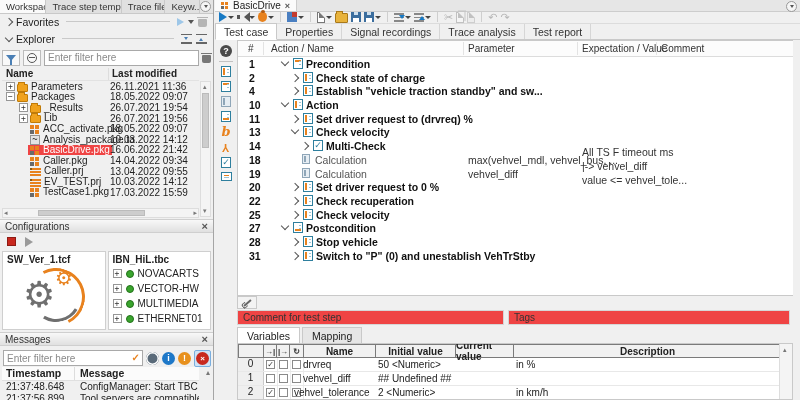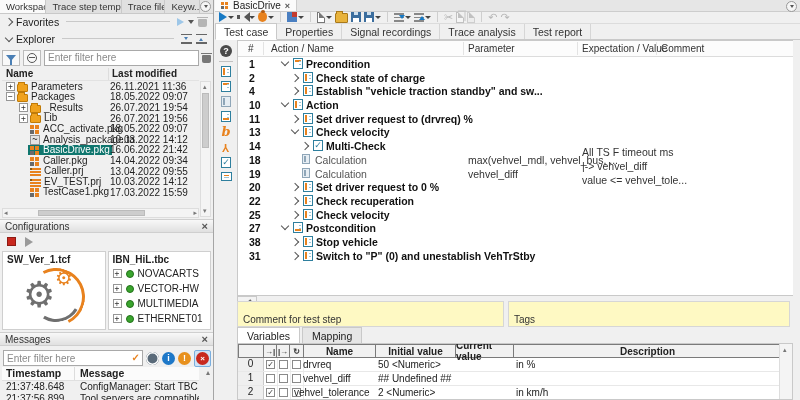--- a/index.html
+++ b/index.html
@@ -46,21 +46,21 @@
   .i-circminus{width:10px;height:10px;border-radius:50%;border:1.4px solid #555;box-sizing:border-box;position:relative}
   .i-circminus::before{content:"";position:absolute;left:1px;right:1px;top:3px;height:1.4px;background:#555}
   input.flt{flex:1;height:16px;border:1px solid #a9a9a9;font:10px "Liberation Sans",sans-serif;padding:0 3px;color:#222;min-width:0;box-sizing:border-box}
   input.flt::placeholder{color:#8a8a8a}
   .x-header{position:absolute;top:68px;left:2px;right:14px;height:12px;font-size:10px;font-weight:bold;border-bottom:1px solid #e2e2e2}
   .x-header::after{content:"";position:absolute;left:106px;top:0;bottom:0;width:1px;background:#ddd}
   .xh-name{position:absolute;left:4px;top:0}.xh-date{position:absolute;left:110px;top:0}
   .x-rows{position:absolute;top:81px;left:2px;right:14px;height:127px;overflow:hidden}
   .x-row{position:relative;height:10.6px;display:flex;align-items:center;font-size:10px;white-space:nowrap}
   .x-cell{display:flex;align-items:flex-end;gap:3px;padding:0 2px;height:10.5px}
-  .x-cell.sel{background:#0f766e;color:#fff}
+  .x-cell.sel{background:#ef4444;color:#fff}
   .x-date{position:absolute;left:108px}
   .ic-folder{width:11px;height:8px;background:#f0a21d;border:1px solid #c07b08;border-radius:1px;position:relative;flex:none;box-sizing:border-box;margin-top:1px}
   .ic-folder::before{content:"";position:absolute;left:0;top:-3px;width:5px;height:2px;background:#f0a21d;border:1px solid #c07b08;border-bottom:none;border-radius:1px 1px 0 0}
   .ic-pkg{width:4px;height:4px;background:#e8821e;box-shadow:5px 0 0 #e8821e,0 5px 0 #6a6a6a,5px 5px 0 #e8821e;margin:0 6px 5px 0;flex:none}
   .ic-pkg.small{width:3px;height:3px;box-shadow:4px 0 0 #e8821e,0 4px 0 #6a6a6a,4px 4px 0 #e8821e;margin:0 5px 4px 0}
   .ic-prj{width:9px;height:2px;background:#e8821e;box-shadow:0 3px 0 #e8821e,0 6px 0 #e8821e;margin-bottom:6px;flex:none;border-left:2px solid #8a5a10}
   .ic-ta{width:10px;height:10px;background:#e3e3e3;border:1px solid #949494;box-sizing:border-box;flex:none;
          font:bold 9px/7px "Liberation Sans",sans-serif;color:#333;text-align:center}
   .ic-ta::before{content:"~"}
   
@@ -173,21 +173,21 @@
   .tc-num{position:absolute;left:11px;top:1px;font-weight:bold;color:#111}
   .tc-chev{position:absolute;top:4px}
   .tc-ic{position:absolute;top:1px}
   .tc-name{position:absolute;top:1px;font-weight:bold;color:#111}
   .tc-row.muted .tc-name{font-weight:normal;color:#555}
   .tc-param{position:absolute;left:230px;top:1px;color:#333}
   .tc-expect{position:absolute;left:344px;top:7px;color:#333}
   .wrench-tab{position:absolute;top:296px;left:22px;width:20px;height:13px;background:#f3f3f3;border:1px solid #c9c9c9;box-sizing:border-box;display:flex;align-items:center;justify-content:center}
   .i-wrench{width:9px;height:2px;background:#666;transform:rotate(-40deg);position:relative}
   .i-wrench::before{content:"";position:absolute;left:-2px;top:-2px;width:4px;height:4px;border:1.5px solid #666;border-radius:50%;border-right-color:transparent}
-  .cbar,.tbar{position:absolute;top:301px;height:15px;background:#fef9c3;border:1px solid #d6d6d6;box-sizing:border-box;font-size:10px;color:#333;padding:12px 5px;overflow:hidden;white-space:nowrap}
+  .cbar,.tbar{position:absolute;top:310px;height:15px;background:#ef4444;border:1px solid #d6d6d6;box-sizing:border-box;font-size:10px;color:#333;padding:1px 5px;overflow:hidden;white-space:nowrap}
   .cbar{left:22px;width:267px}.tbar{left:293px;width:282px}
   .v-tabs{position:absolute;top:327px;left:22px;height:17px;display:flex;font-size:10.5px}
   .v-tab{padding:2px 9px 8px;border:1px solid #c9c9c9;border-bottom:none;background:#e6e6e6;margin-right:2px;box-sizing:border-box}
   .v-tab.active{background:#fff}
   .v-table{position:absolute;top:343px;left:22px;width:556px;bottom:0;background:#fff;border:1px solid #c9c9c9;box-sizing:border-box;overflow:hidden}
   .v-head{position:relative;height:14px;background:#f1f1f1;font-size:10px;font-weight:bold;color:#222}
   .v-hc{position:absolute;top:0;bottom:0;border:1px solid #7a7a7a;box-sizing:border-box;display:flex;align-items:center;justify-content:center;background:#f1f1f1}
   .gi{font-size:8px;font-weight:bold;color:#333}
   .gi-in::before{content:"\2192|"}.gi-out::before{content:"|\2192"}.gi-sync::before{content:"\21BB"}
   .v-rows{position:absolute;top:14px;left:0;right:12px;bottom:0}
@@ -634,21 +634,21 @@
             <span class="si  tc-ic" style="left: 65px;"></span>
             <span class="tc-name" style="left: 78px;">Check velocity</span>
           </div>
           <div class="tc-row">
             <span class="tc-num">27</span>
             <span class="chev open tc-chev" style="left: 44px;"></span>
             <span class="si postcond tc-ic" style="left: 55px;"></span>
             <span class="tc-name" style="left: 68px;">Postcondition</span>
           </div>
           <div class="tc-row">
-            <span class="tc-num">38</span>
+            <span class="tc-num">28</span>
             <span class="chev closed tc-chev" style="left: 54px;"></span>
             <span class="si  tc-ic" style="left: 65px;"></span>
             <span class="tc-name" style="left: 78px;">Stop vehicle</span>
           </div>
           <div class="tc-row">
             <span class="tc-num">31</span>
             <span class="chev closed tc-chev" style="left: 54px;"></span>
             <span class="si  tc-ic" style="left: 65px;"></span>
             <span class="tc-name" style="left: 78px;">Switch to "P" (0) and unestablish VehTrStby</span>
           </div>

